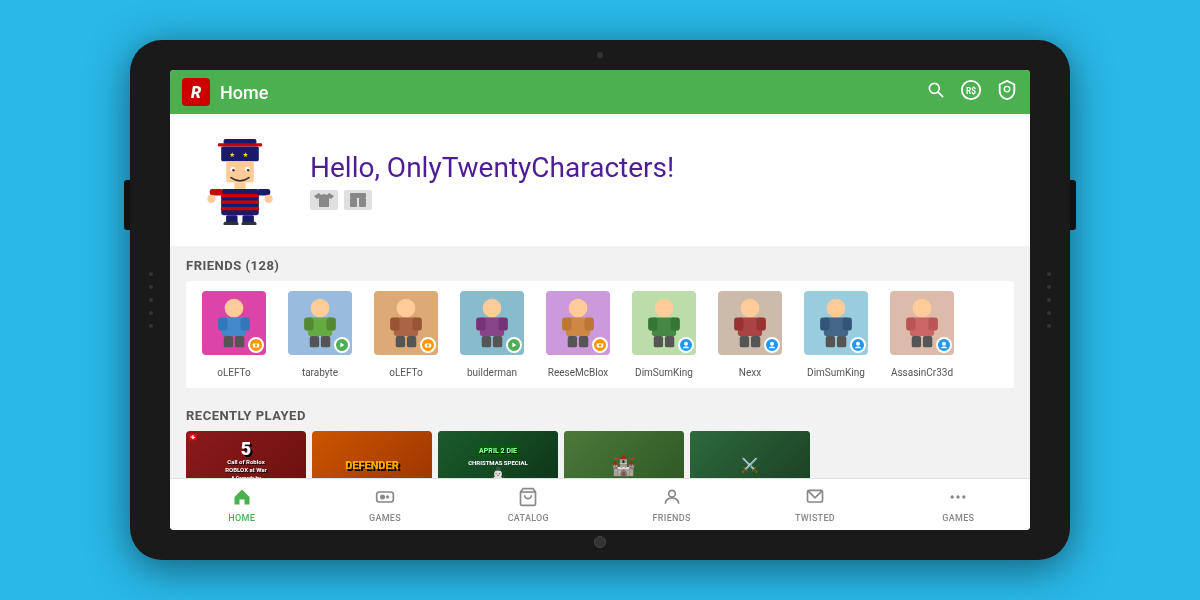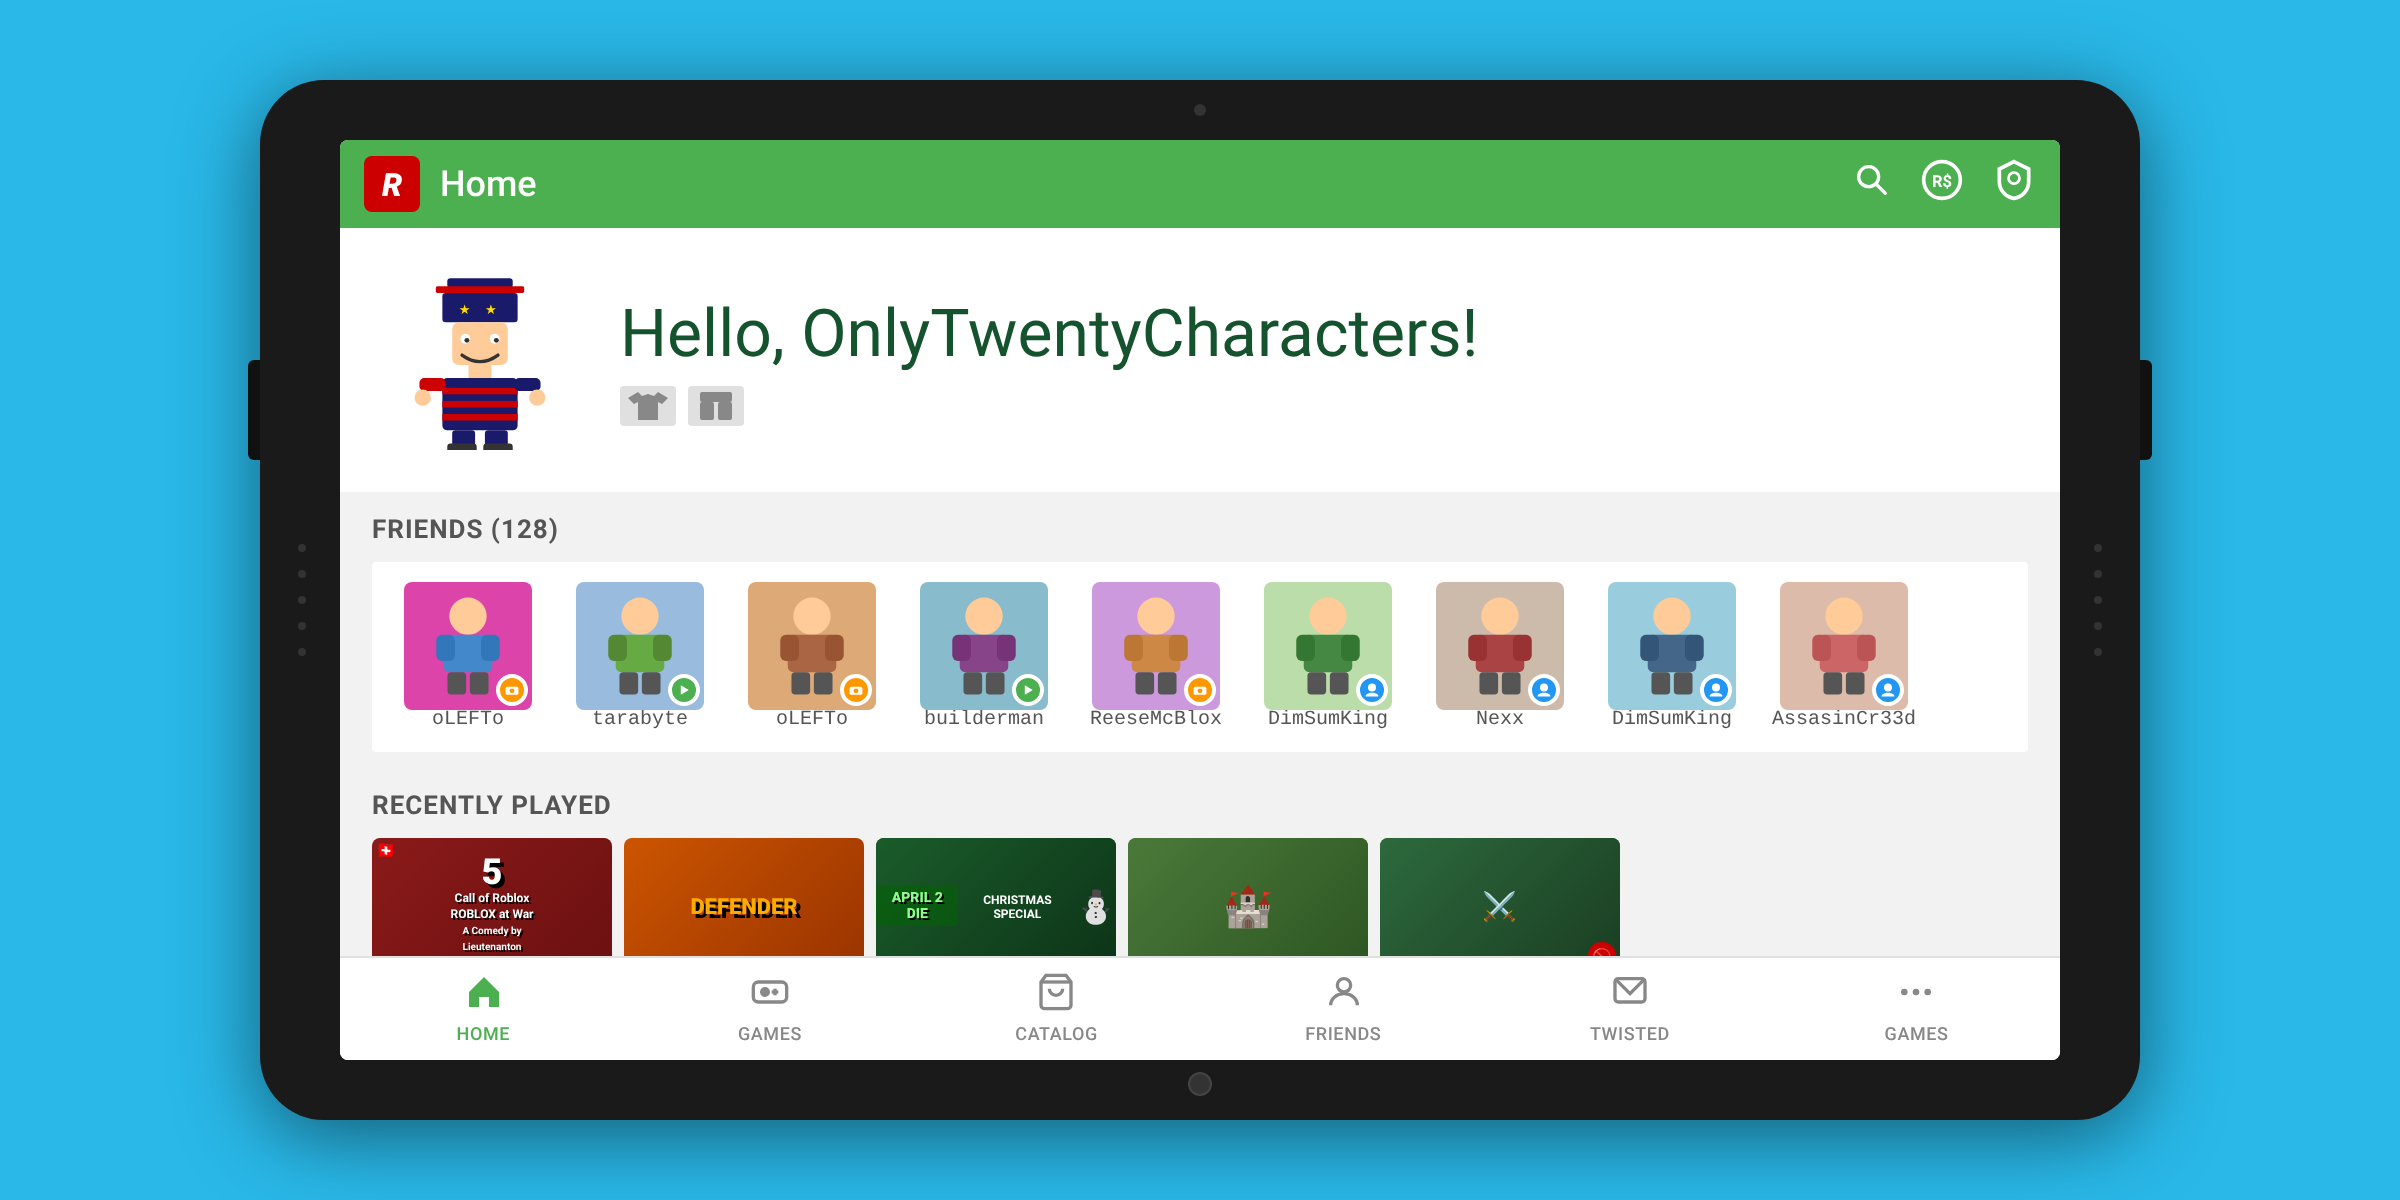--- a/index.html
+++ b/index.html
@@ -179,23 +179,23 @@
       width: 90px;
       height: 90px;
     }
 
     .profile-info {
       display: flex;
       flex-direction: column;
       gap: 6px;
     }
     .hello-text {
-      font-size: 33px;
+      font-size: 28px;
       font-weight: 400;
-      color: #14532d;
+      color: #4c1d95;
     }
     .profile-badges {
       display: flex;
       gap: 6px;
       align-items: center;
     }
     .badge {
       width: 28px;
       height: 20px;
       background: #e0e0e0;
@@ -222,24 +222,23 @@
       border-radius: 2px;
       padding: 10px 8px;
       display: flex;
       gap: 6px;
       overflow-x: auto;
     }
     .friend-item {
       display: flex;
       flex-direction: column;
       align-items: center;
-      gap: 0;
+      gap: 12px;
       width: 80px;
       flex-shrink: 0;
-      font-family: Liberation Mono, monospace;
     }
     .friend-avatar-wrap {
       position: relative;
       width: 64px;
       height: 64px;
     }
     .friend-avatar-bg {
       width: 64px;
       height: 64px;
       background: #f0f0f0;
@@ -654,21 +653,21 @@
         <div style="color:white;font-size:6px;text-align:center;text-shadow:1px 1px 0 #000;line-height:1.3;">Call of Roblox<br>ROBLOX at War<br><span style="font-size:5px">A Comedy by<br>Lieutenanton</span></div>
       </div>
       <div style="position:absolute;left:2px;top:2px;color:#cc0000;font-size:8px;">🇨🇭</div>
             </div>
             <div class="game-thumb" style="background: linear-gradient(135deg, rgb(204, 85, 0) 0%, rgb(153, 51, 0) 100%);">
               <div style="position:absolute;inset:0;display:flex;align-items:center;justify-content:center;">
         <div style="color:#ffaa00;font-size:11px;font-weight:900;text-shadow:2px 2px 0 #000;text-align:center;">DEFENDER</div>
       </div>
             </div>
             <div class="game-thumb" style="background: linear-gradient(135deg, rgb(26, 92, 42) 0%, rgb(13, 51, 24) 100%);">
-              <div style="position:absolute;inset:0;display:flex;align-items:center;justify-content:center;background:linear-gradient(135deg,#1a5c2a,#0d3318);">
+              <div style="position:absolute;inset:0;display:flex;flex-direction:column;align-items:center;justify-content:center;background:linear-gradient(135deg,#1a5c2a,#0d3318);">
         <div style="color:#88ff88;font-size:7px;font-weight:900;text-shadow:1px 1px 0 #000;text-align:center;padding:2px;background:rgba(0,100,0,0.5);border-radius:2px;">APRIL 2 DIE</div>
         <div style="color:white;font-size:6px;text-align:center;margin-top:2px;">CHRISTMAS SPECIAL</div>
         <div style="font-size:16px">⛄</div>
       </div>
             </div>
             <div class="game-thumb" style="background: linear-gradient(135deg, rgb(74, 122, 58) 0%, rgb(45, 85, 34) 100%);">
               <div style="position:absolute;inset:0;background:linear-gradient(135deg,#4a7a3a,#2d5522);display:flex;align-items:center;justify-content:center;">
         <div style="font-size:20px">🏰</div>
       </div>
             </div>

